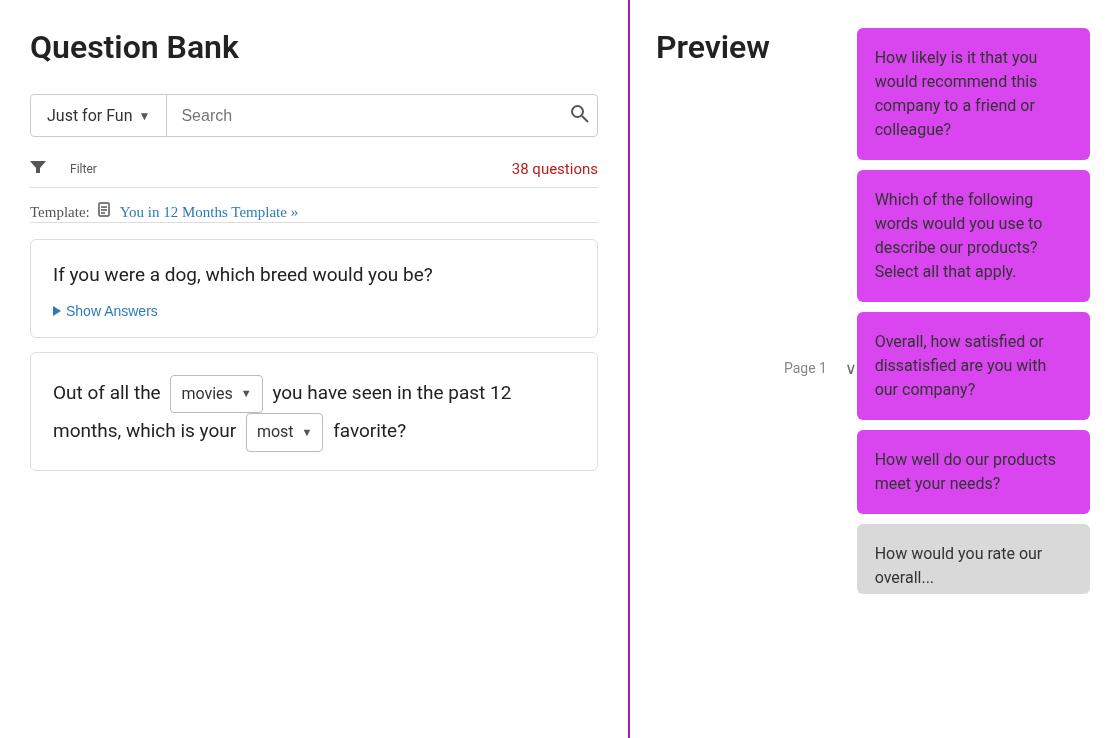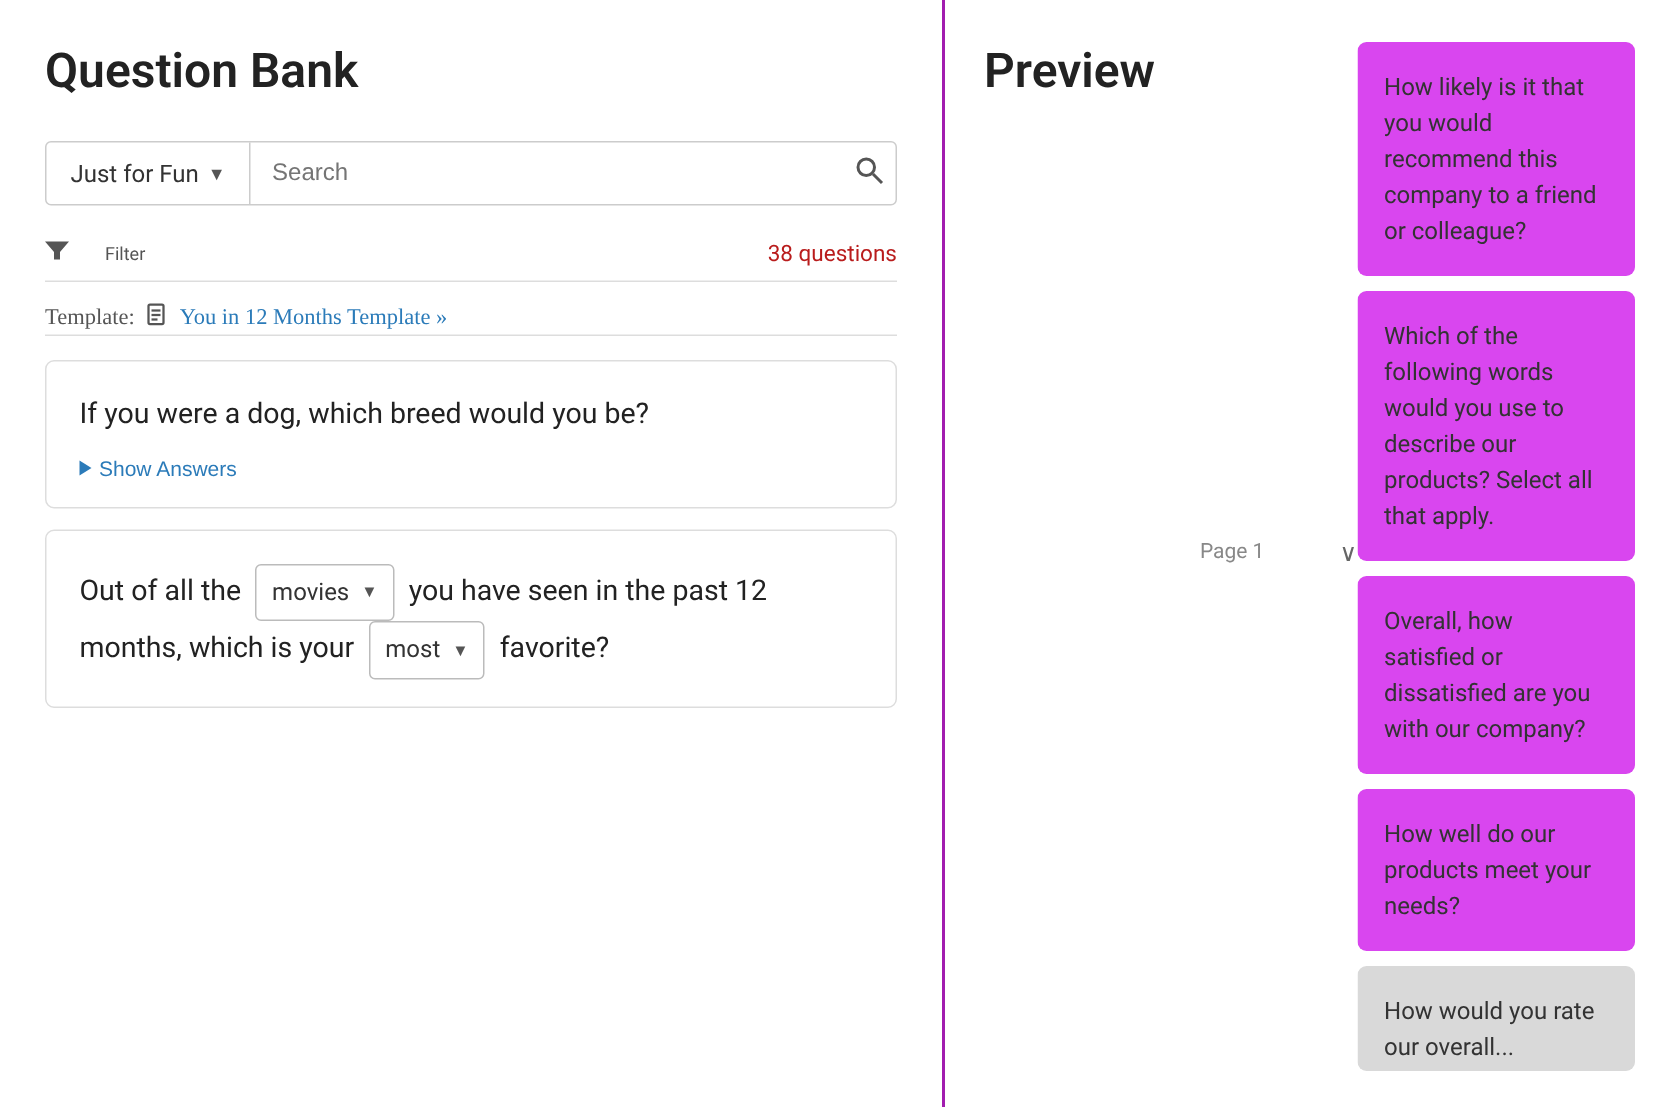--- a/index.html
+++ b/index.html
@@ -192,21 +192,21 @@
     }
     .preview-title {
       font-size: 32px;
       font-weight: 600;
       color: #222;
       margin-bottom: 24px;
     }
     .page-indicator {
       display: flex;
       align-items: center;
-      gap: 16px;
+      gap: 0;
       margin-bottom: 16px;
     }
     .page-line {
       flex: 1;
       height: 1px;
       background: #bbb;
     }
     .page-label {
       font-size: 14px;
       color: #888;

